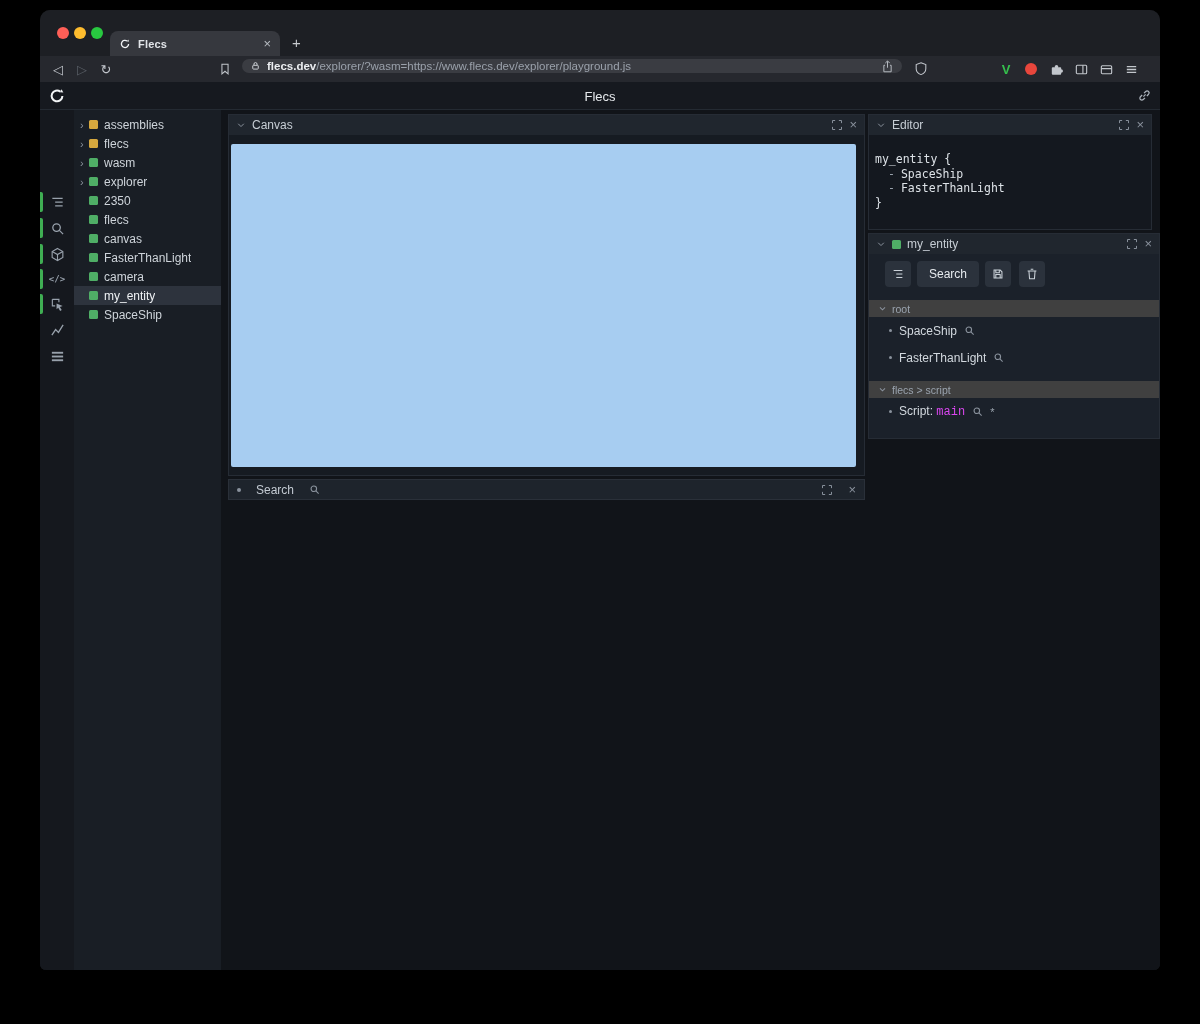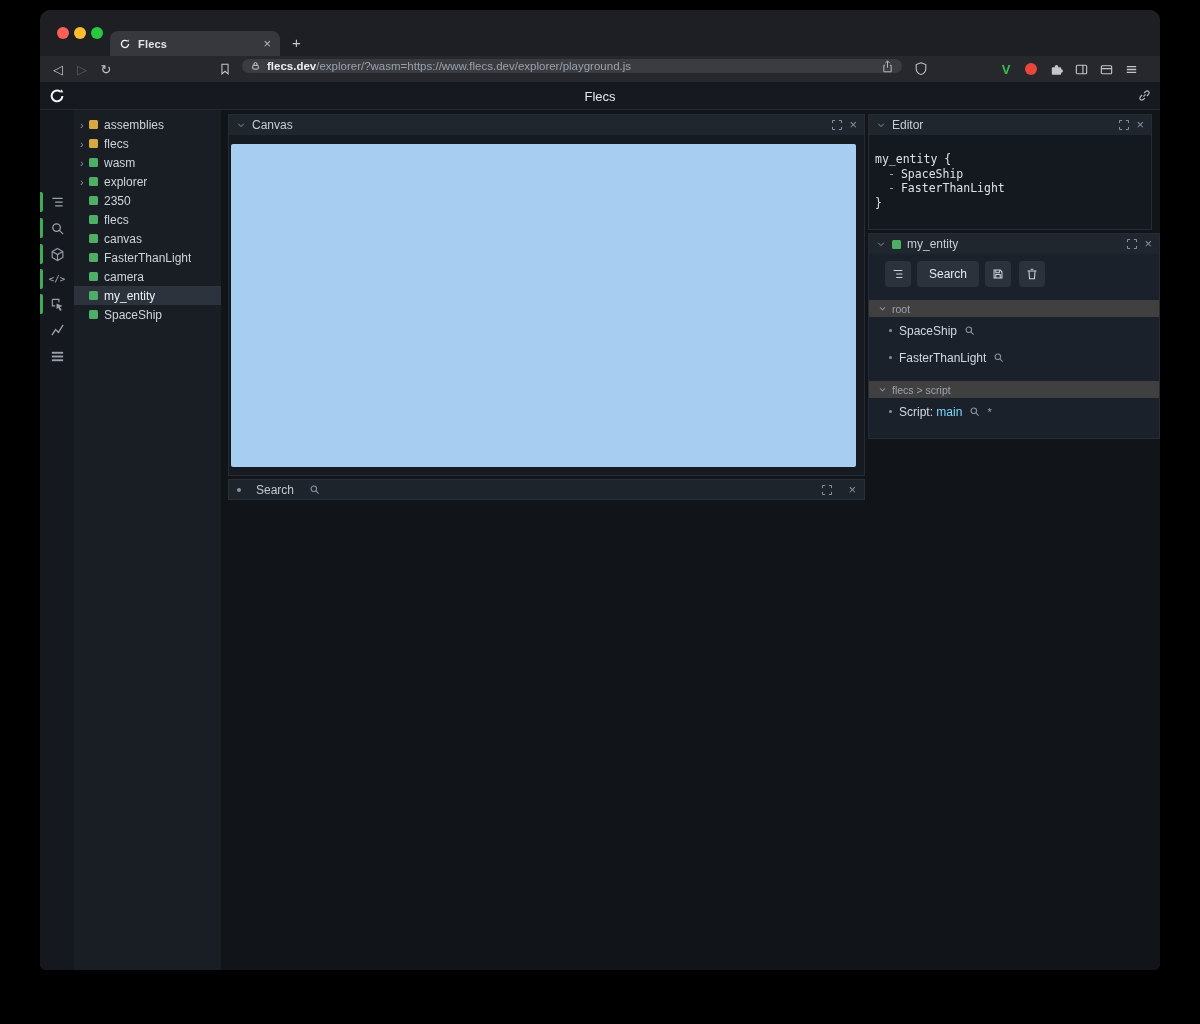--- a/index.html
+++ b/index.html
@@ -81,21 +81,21 @@
   .etoolbar { display:flex; gap:6px; padding:7px 16px 0 16px; height:33px; }
   .ebtn { height:26px; min-width:26px; background:#2b323c; border:none; border-radius:4px; color:#ccd3da; display:flex; align-items:center; justify-content:center; font-size:12px; font-family:inherit; padding:0 6px; }
   .ebtn.wide{ padding:0 12px; color:#e6eaee; }
   .ebtn.gap{ margin-left:2px; }
   .esec { height:17px; background:#404040; display:flex; align-items:center; padding-left:9px; gap:5px; color:#9aa3ae; font-size:10.5px; }
   .esec.m1{ margin-top:13px; } .esec.m2{ margin-top:10px; }
   .eitem { height:27px; display:flex; align-items:center; padding-left:20px; gap:7px; color:#d2d8de; font-size:12px; }
   .edot { width:3px; height:3px; border-radius:50%; background:#8a929d; flex:none;}
   .emag { color:#8a929d; display:flex; }
   .estar { color:#9aa3ae; font-size:11px; }
-  .greentx { color:#7dd3fc; }
+  .greentx { color:#d946ef;font-family:Liberation Mono, monospace; }
   svg{display:block;}
 </style>
 </head>
 <body>
 
 <div class="window">
 
   <div class="tabstrip">
     <div class="traffic">
       <span class="dot red"></span>

